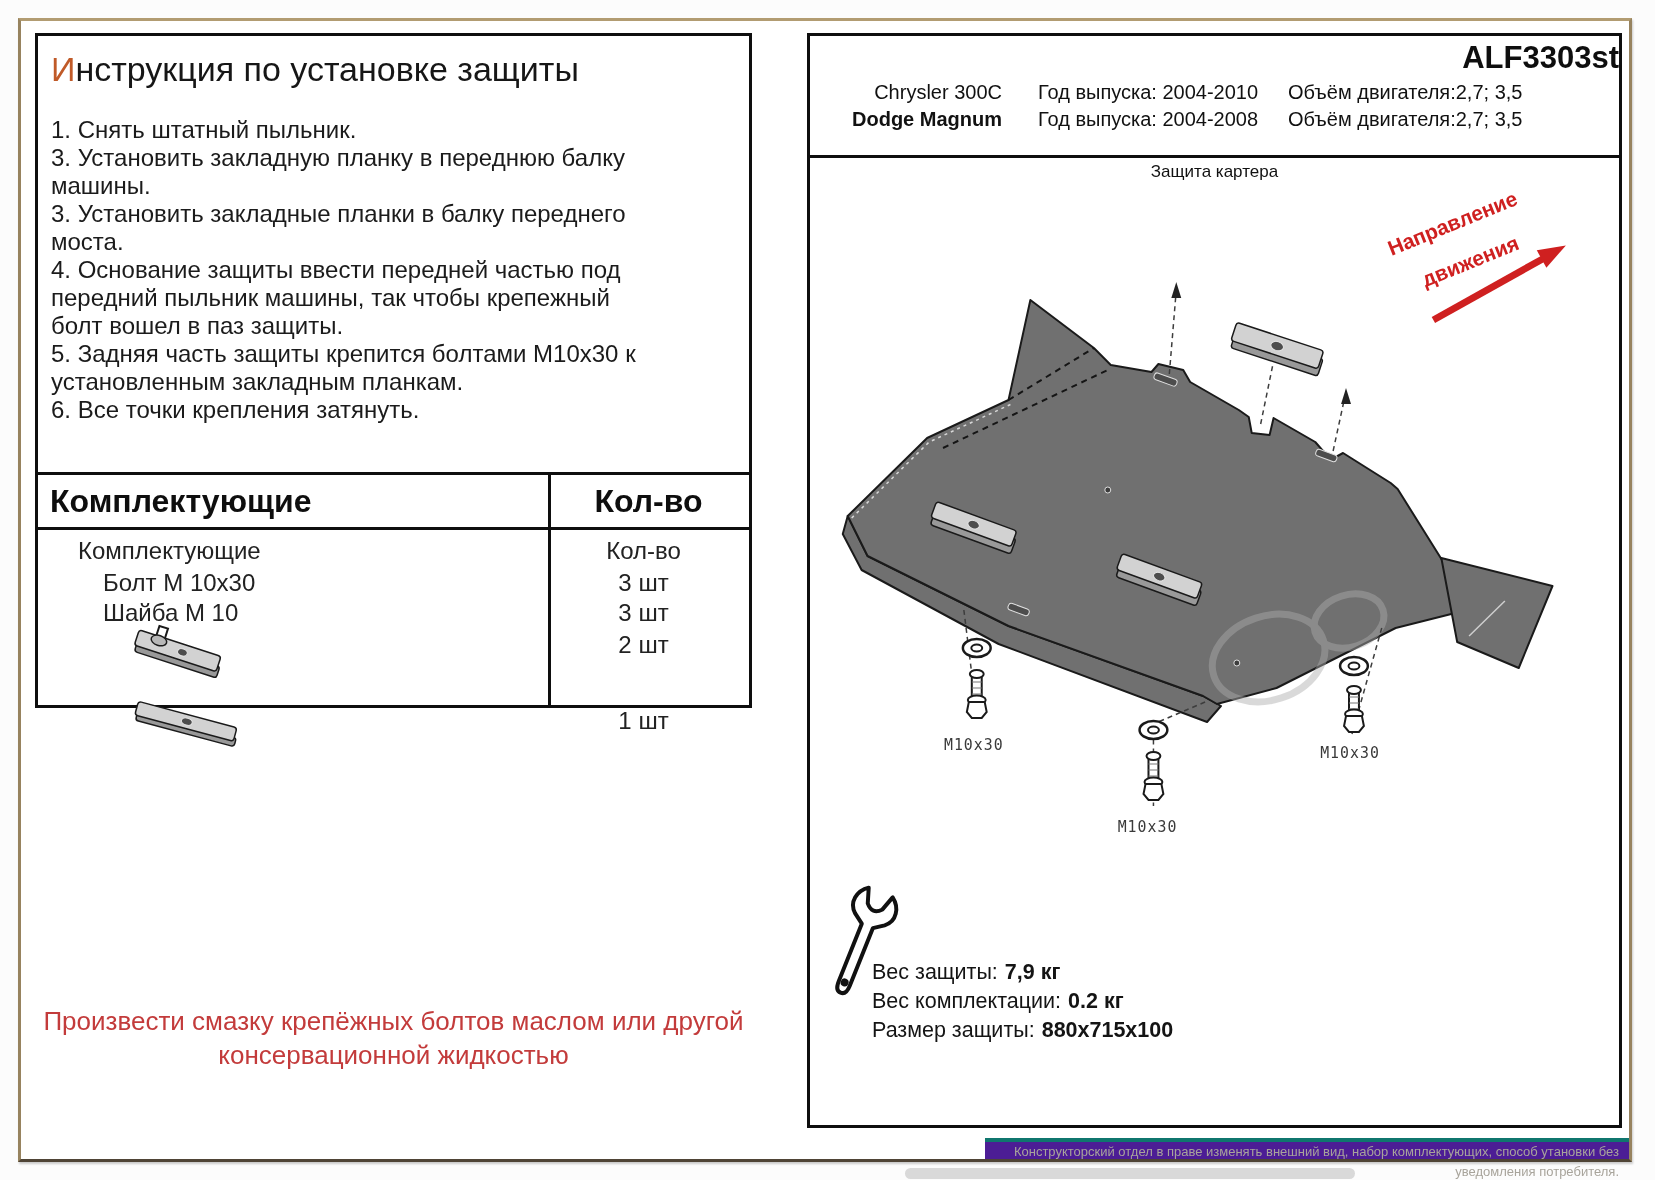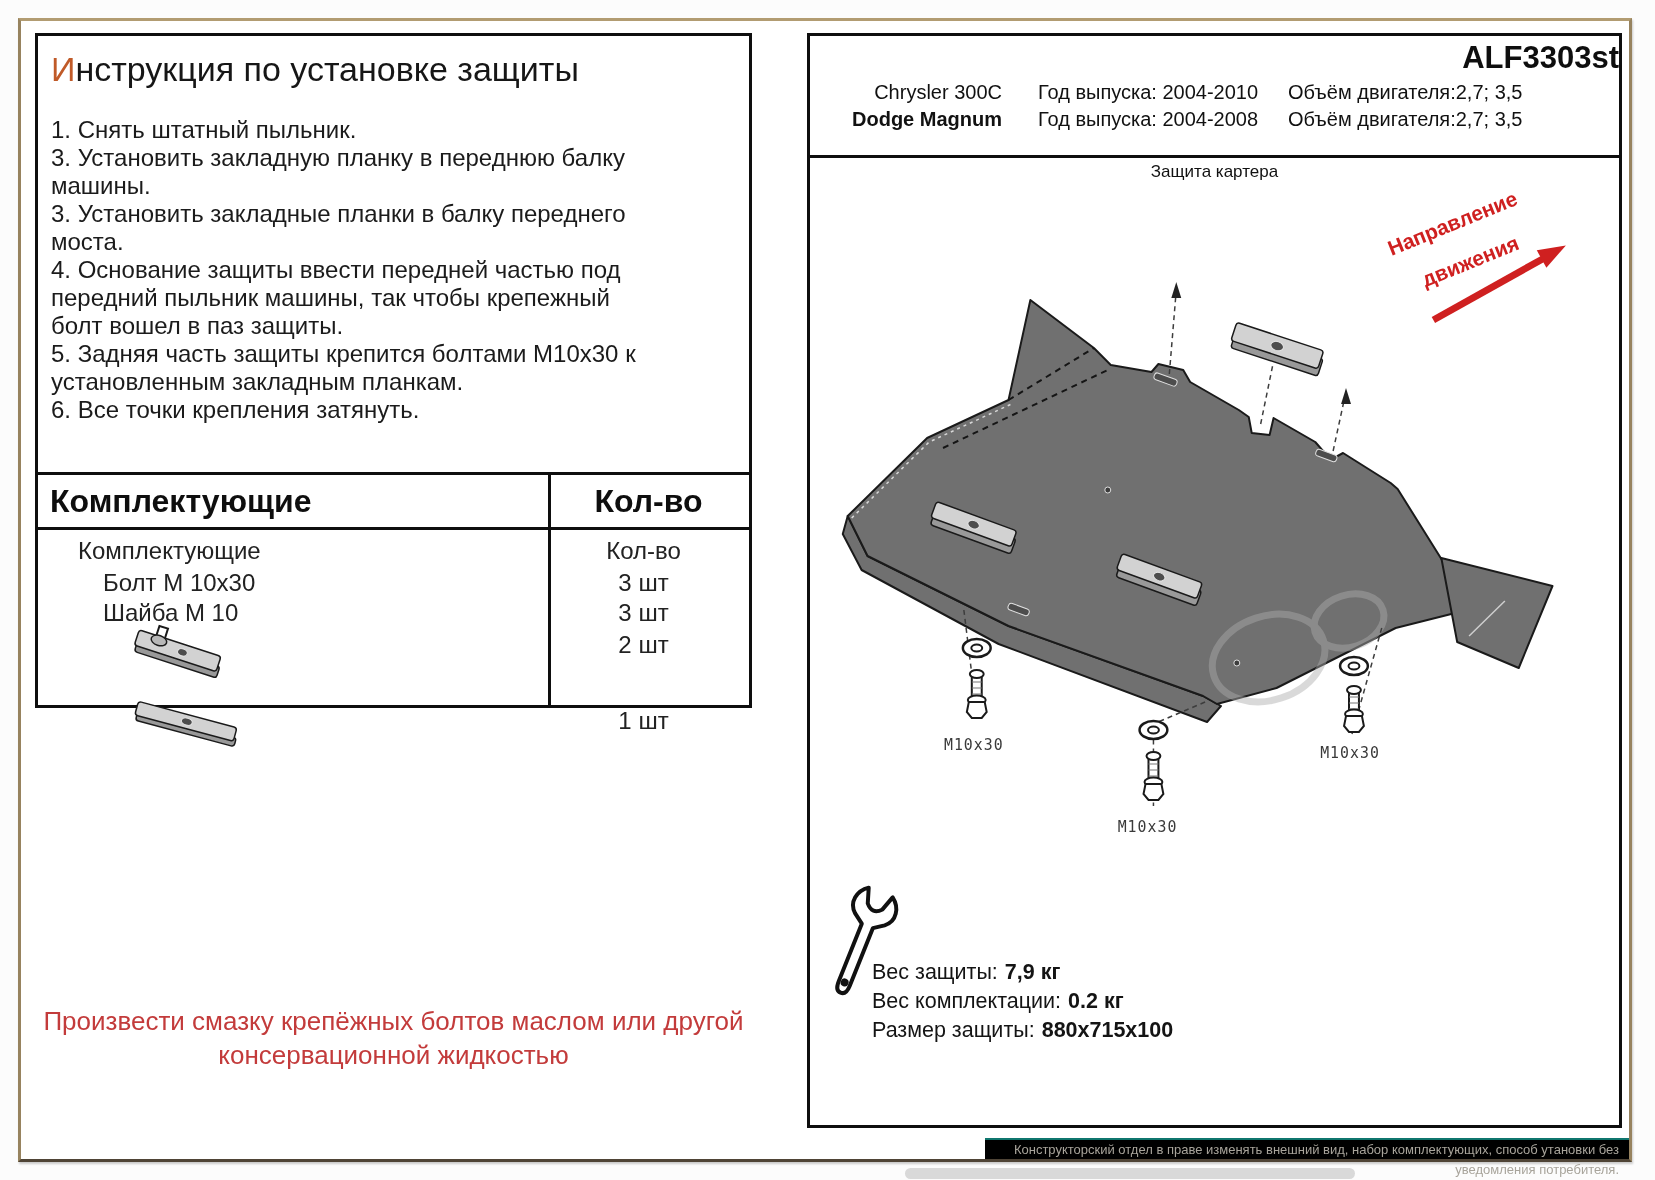--- a/index.html
+++ b/index.html
@@ -48,22 +48,22 @@
 
   .drawing-area{position:absolute;left:0;top:122px;right:0;bottom:0;}
   .drawing-caption{position:absolute;left:0;right:0;top:4px;text-align:center;font-size:17px;color:#111;}
   .drawing-svg{position:absolute;left:0;top:0;width:100%;height:100%;}
 
   .specs{position:absolute;left:62px;top:800px;font-size:21.5px;color:#141414;line-height:29px;}
   .spec-value{margin-left:7px;}
   .spec-value.bold{font-weight:bold;}
 
   
-  .footer-strip{position:absolute;left:964px;right:0;bottom:0;height:21px;background:#000000;
-    border-top:2px solid #0f766e;font-size:13px;color:var(--footer-gray);
+  .footer-strip{position:absolute;left:964px;right:0;bottom:0;height:21px;background:#4c1d95;
+    border-top:4px solid #0f766e;font-size:13px;color:var(--footer-gray);
     text-align:right;padding-right:10px;line-height:20px;box-sizing:border-box;margin-top:20px;}
   .scroll-thumb{position:absolute;left:905px;top:1168px;width:450px;height:11px;background:#d9d9d9;border-radius:6px;}
 
   
   .plate{fill:var(--plate-gray);stroke:#1a1a1a;stroke-width:2;stroke-linejoin:round;}
   .fold{stroke:#151515;stroke-width:2;stroke-dasharray:6,5;fill:none;}
   .fold-hl{stroke:#d8d8d8;stroke-width:1.5;stroke-dasharray:3,4;fill:none;}
   .leader{stroke:#3d3d3d;stroke-width:1.5;stroke-dasharray:5,4;fill:none;}
   .arrowhead{fill:#222;}
   .bracket-top{fill:#d2d2d2;stroke:#1a1a1a;stroke-width:1.5;}

